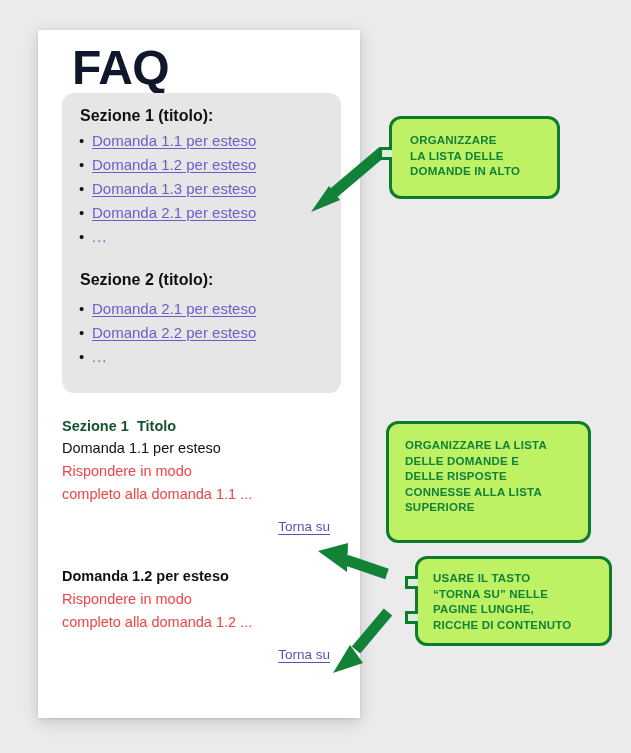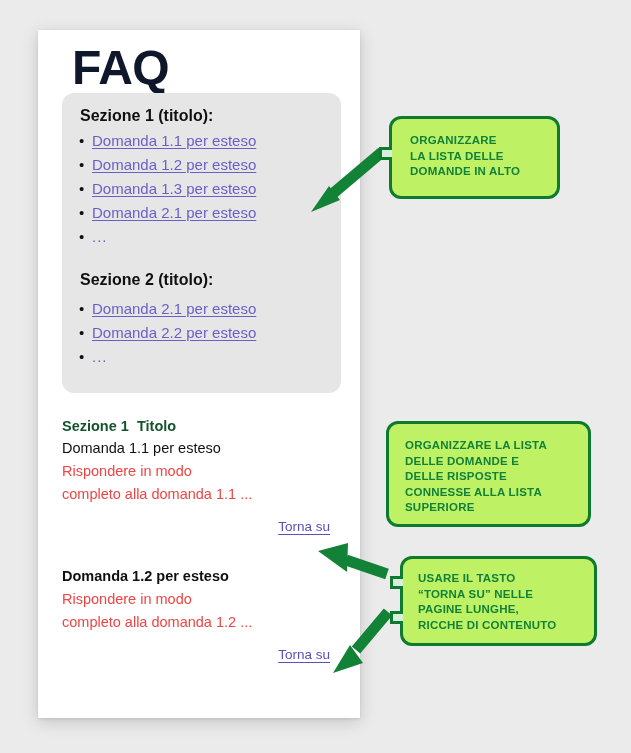--- a/index.html
+++ b/index.html
@@ -172,25 +172,25 @@
     left: 389px;
     top: 116px;
     width: 171px;
     height: 83px;
     padding: 14px 0 0 18px;
   }
   .callout-2 {
     left: 386px;
     top: 421px;
     width: 205px;
-    height: 106px;
+    height: 122px;
     padding: 14px 0 0 16px;
   }
   .callout-3 {
-    left: 400px;
+    left: 415px;
     top: 556px;
     width: 197px;
     height: 90px;
     padding: 12px 0 0 15px;
   }
 
   
   .tail {
     position: absolute;
     width: 13px;

